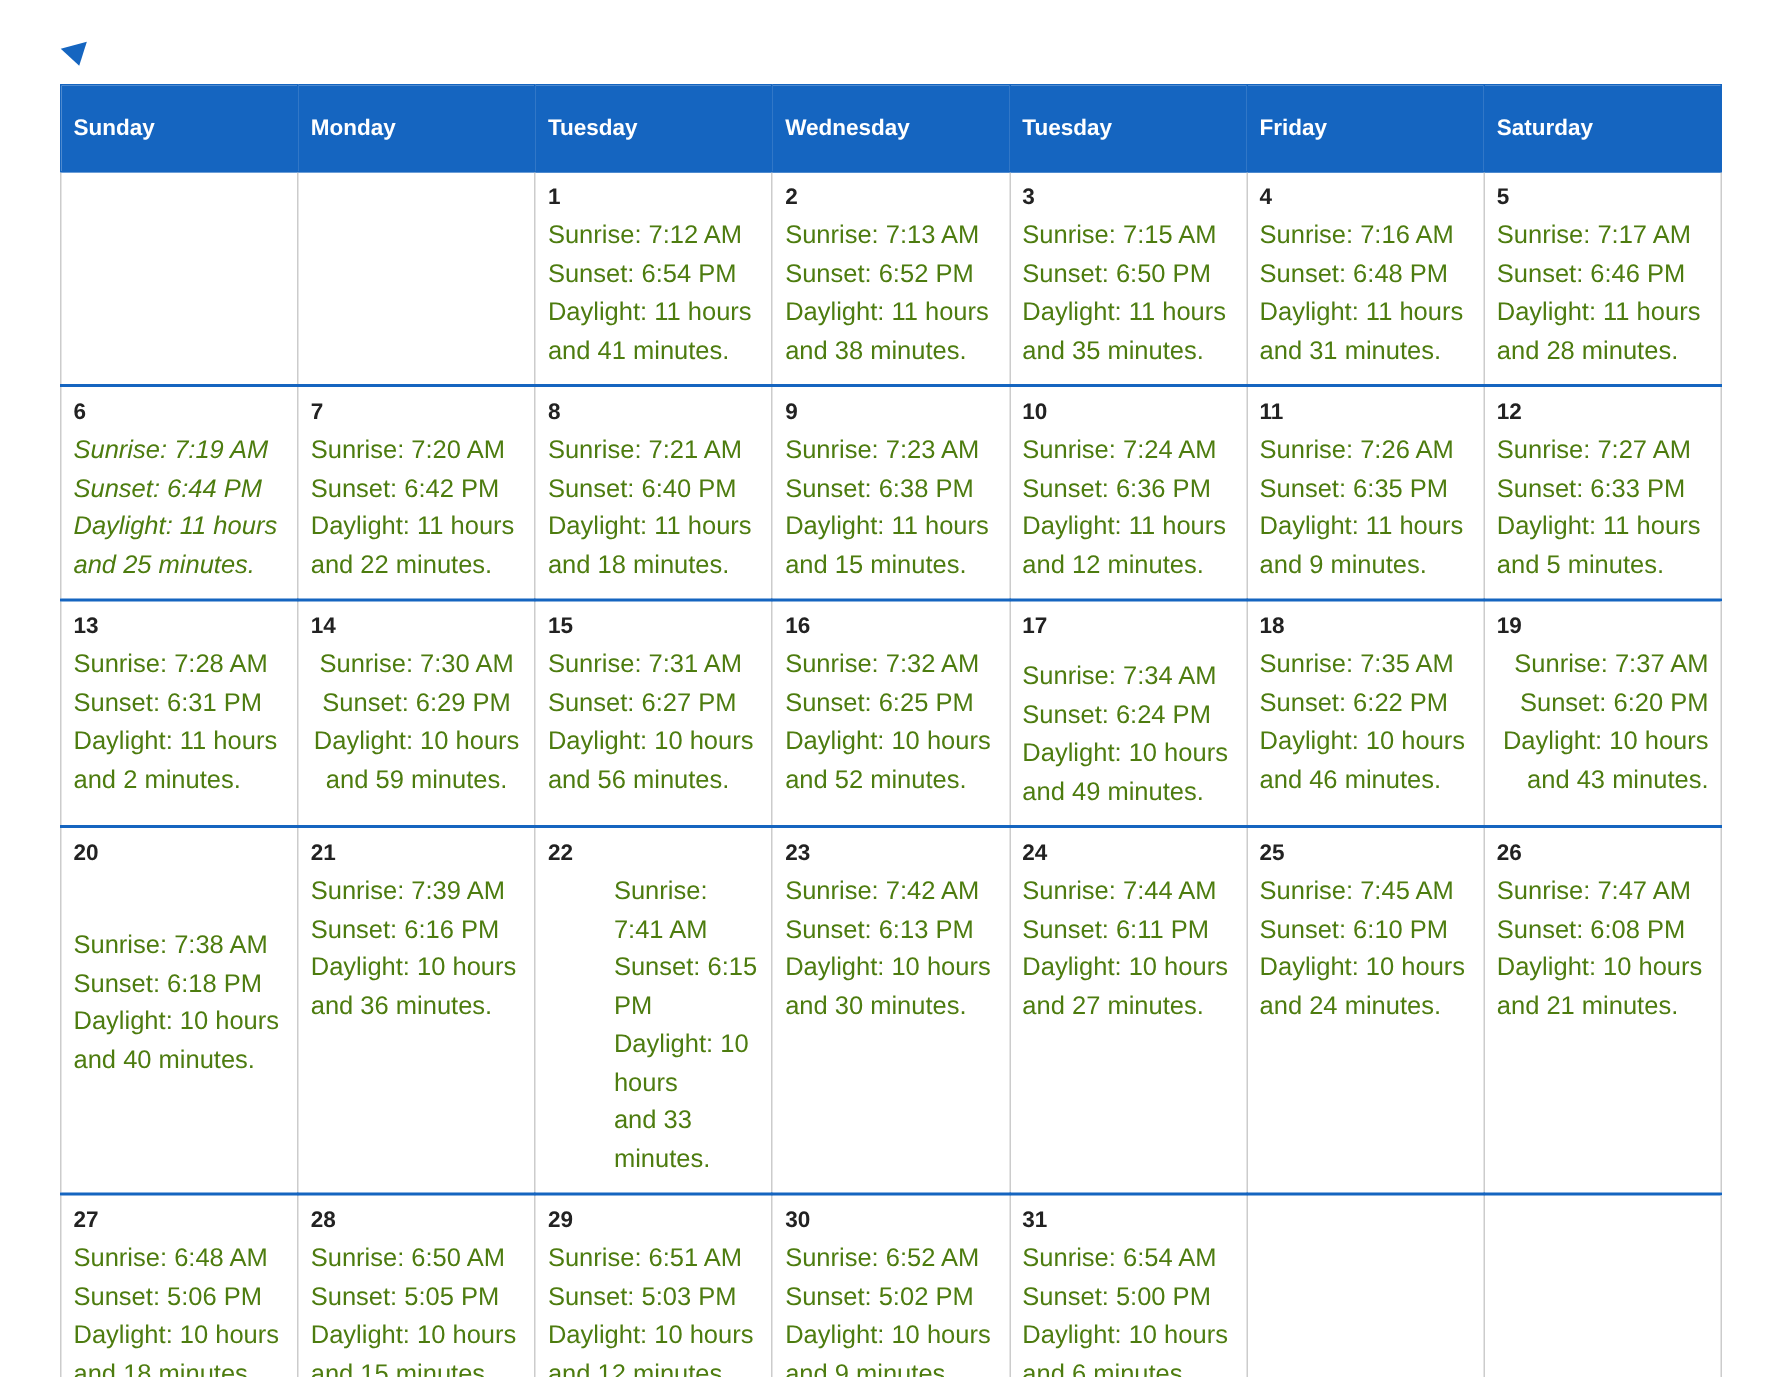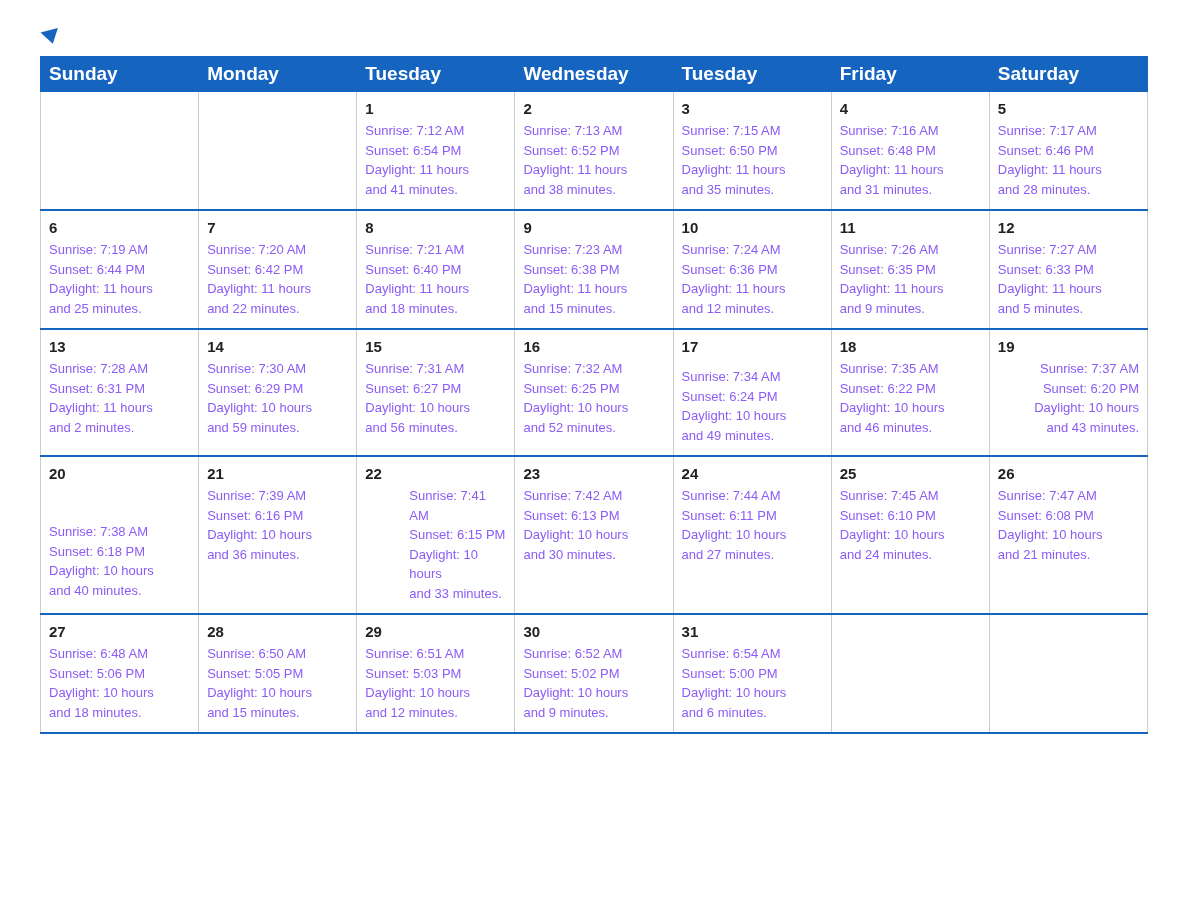--- a/index.html
+++ b/index.html
@@ -57,23 +57,23 @@
       margin-bottom: 12px;
     }
     table {
       width: 100%;
       border-collapse: collapse;
       table-layout: fixed;
     }
     thead tr th {
       background-color: #1565c0;
       color: #fff;
-      font-size: 19px;
+      font-size: 15px;
       font-weight: bold;
-      padding: 6px 8px;
+      padding: 20px 8px;
       text-align: left;
       border: 1px solid #1565c0;
     }
     tbody tr td {
       vertical-align: top;
       padding: 8px 8px 10px 8px;
       border: 1px solid #ccc;
       font-size: 12.5px;
       color: #222;
       min-height: 90px;
@@ -81,22 +81,22 @@
     tbody tr {
       border-bottom: 2px solid #1565c0;
     }
     .day-num {
       font-size: 15px;
       font-weight: bold;
       color: #222;
       margin-bottom: 4px;
     }
     .day-info {
-      font-size: 13px;
-      color: #8b5cf6;
+      font-size: 17px;
+      color: #4d7c0f;
       line-height: 1.5;
     }
     .empty-cell {
       background: #fff;
     }
     .logo-line1 {
       display: flex;
       align-items: center;
     }
   </style>
@@ -165,21 +165,21 @@
           <div class="day-num">5</div>
           <div class="day-info" style="white-space: pre-line;">Sunrise: 7:17 AM
 Sunset: 6:46 PM
 Daylight: 11 hours
 and 28 minutes.</div>
         </td>
       </tr>
       <tr>
         <td>
           <div class="day-num">6</div>
-          <div class="day-info" style="white-space: pre-line;">Sunrise: 7:19 AM
+          <div class="day-info" style="white-space: pre-line; font-style: italic;">Sunrise: 7:19 AM
 Sunset: 6:44 PM
 Daylight: 11 hours
 and 25 minutes.</div>
         </td>
         <td>
           <div class="day-num">7</div>
           <div class="day-info" style="white-space: pre-line;">Sunrise: 7:20 AM
 Sunset: 6:42 PM
 Daylight: 11 hours
 and 22 minutes.</div>
@@ -223,21 +223,21 @@
       <tr>
         <td>
           <div class="day-num">13</div>
           <div class="day-info" style="white-space: pre-line;">Sunrise: 7:28 AM
 Sunset: 6:31 PM
 Daylight: 11 hours
 and 2 minutes.</div>
         </td>
         <td>
           <div class="day-num">14</div>
-          <div class="day-info" style="white-space: pre-line;">Sunrise: 7:30 AM
+          <div class="day-info" style="white-space: pre-line; text-align: center;">Sunrise: 7:30 AM
 Sunset: 6:29 PM
 Daylight: 10 hours
 and 59 minutes.</div>
         </td>
         <td>
           <div class="day-num">15</div>
           <div class="day-info" style="white-space: pre-line;">Sunrise: 7:31 AM
 Sunset: 6:27 PM
 Daylight: 10 hours
 and 56 minutes.</div>

